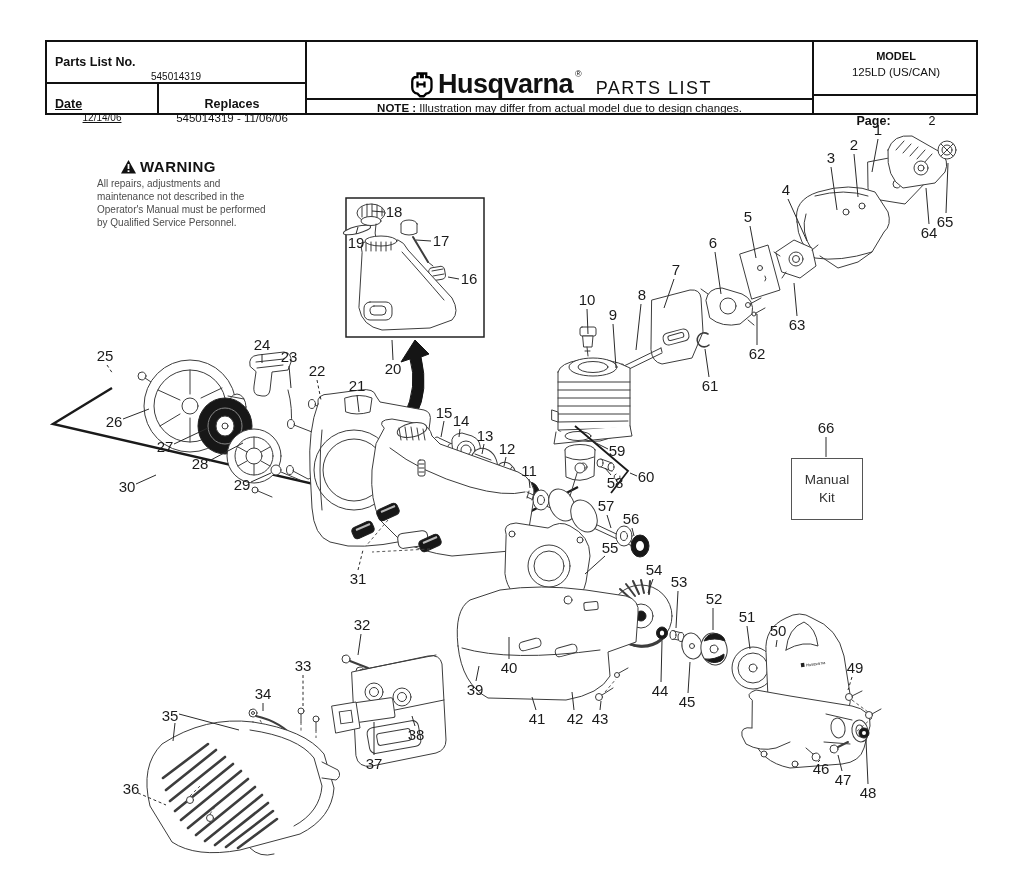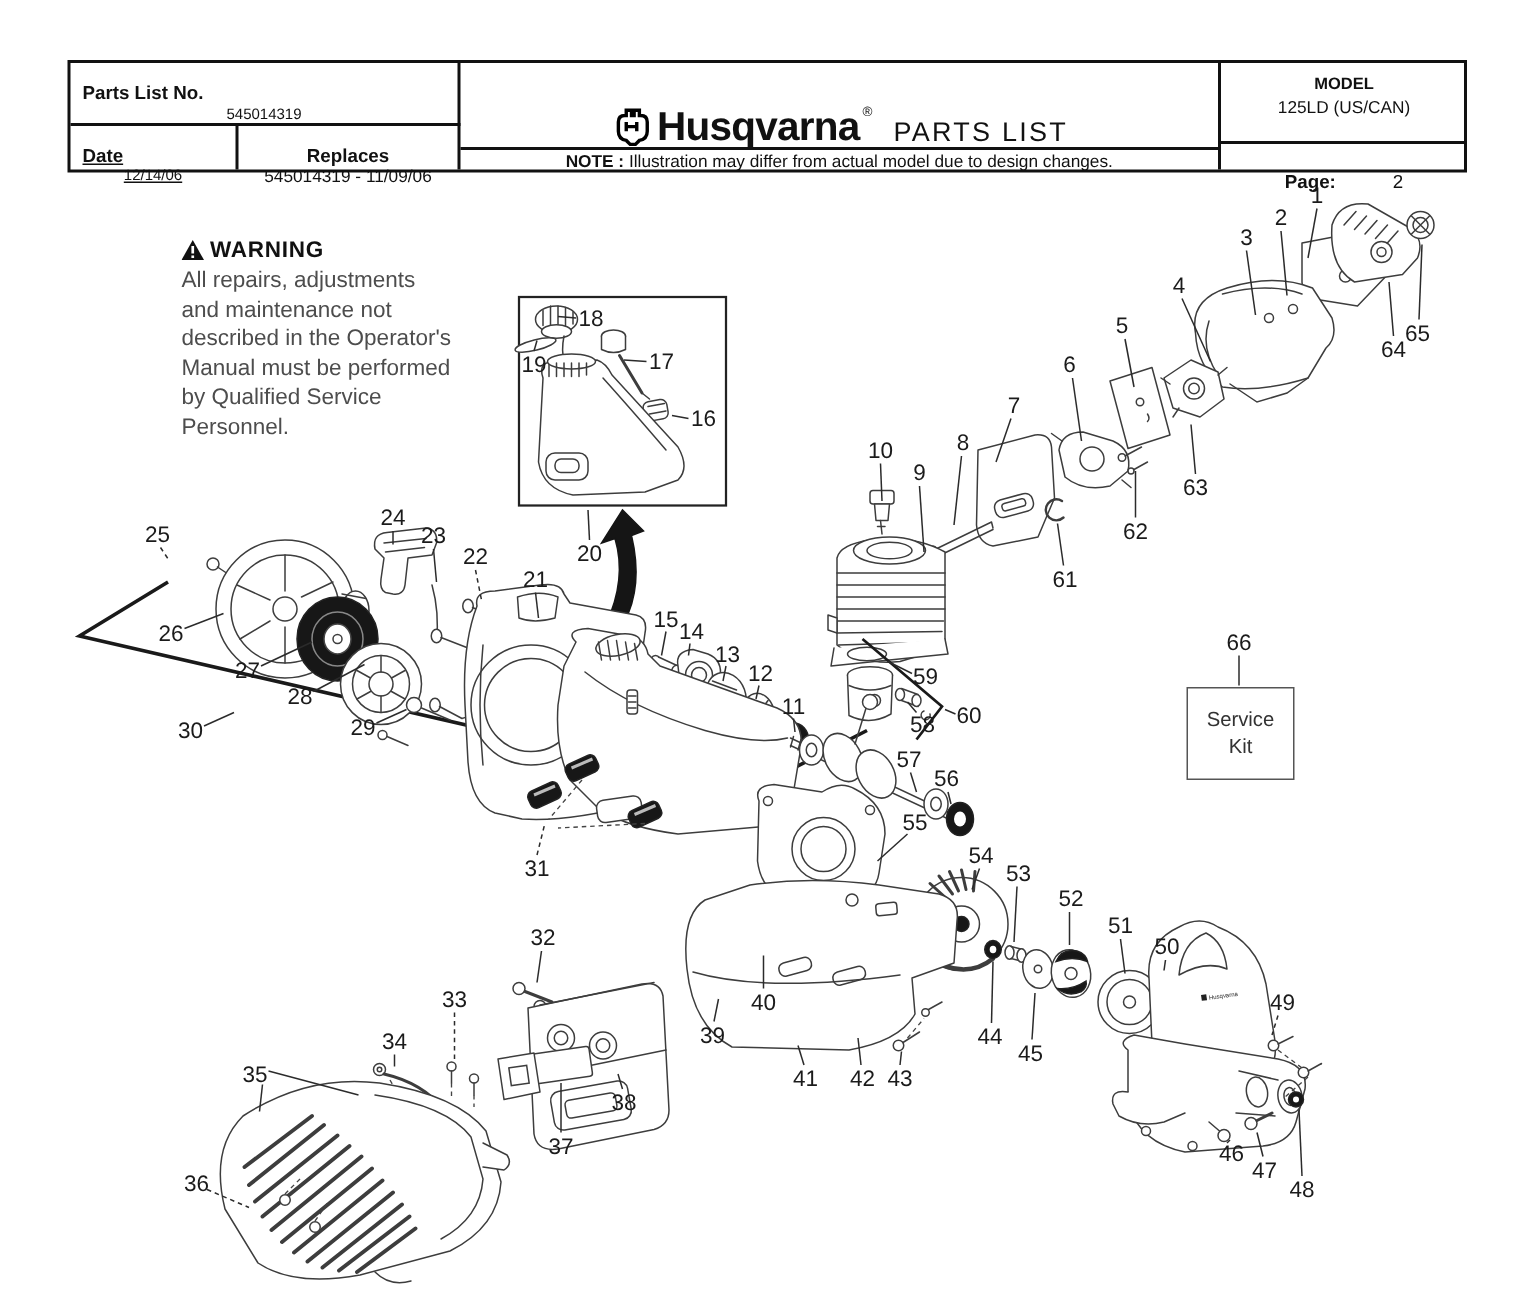--- a/index.html
+++ b/index.html
@@ -27,21 +27,21 @@
   .note-row{border-top:2px solid #111;height:17px;text-align:center;font-size:11.5px;padding-top:2px;}
   .note-row b{font-weight:bold;}
   .model-top{height:52px;text-align:center;}
   .model-lbl{font-weight:bold;font-size:11px;padding-top:8px;}
   .model-val{font-size:11.5px;margin-top:4px;}
   .page-row{border-top:2px solid #111;height:17px;display:flex;justify-content:center;gap:38px;font-size:12.5px;padding-top:18px;}
   .page-row .plabel{font-weight:bold;}
   
   .warn{position:absolute;left:97px;top:158px;width:200px;}
   .warn-title{font-weight:bold;font-size:15px;letter-spacing:0.5px;padding-left:24px;display:flex;align-items:center;gap:4px;color:#111;}
-  .warn-body{font-size:15px;line-height:1.3;color:#4d4d4d;margin-top:2px;width:180px;margin-left:24px;}
+  .warn-body{font-size:10px;line-height:1.3;color:#4d4d4d;margin-top:2px;width:180px;}
   
   .gasket{position:absolute;left:791px;top:458px;width:72px;height:62px;border:1.5px solid #555;
           display:flex;align-items:center;justify-content:center;text-align:center;
           font-size:13.5px;color:#333;line-height:1.35;box-sizing:border-box;}
   .gasket span{display:block;width:46px;}
   
   svg.diagram{position:absolute;left:0;top:0;}
   .part{stroke:#3d3d3d;stroke-width:1;fill:#fff;stroke-linejoin:round;stroke-linecap:round;}
   .thin{stroke:#3d3d3d;stroke-width:1;fill:none;stroke-linecap:round;}
   .dark{stroke:#222;fill:#171717;}
@@ -59,21 +59,21 @@
     <div class="cell c-plno">
       <div class="lbl">Parts List No.</div>
       <div class="val-center">545014319</div>
     </div>
     <div class="cell c-date">
       <div class="lbl">Date</div>
       <div class="val-center">12/14/06</div>
     </div>
     <div class="cell c-repl">
       <div class="lbl">Replaces</div>
-      <div class="val-center">545014319 - 11/09/06</div>
+      <div class="val-center">545014319 - 11/06/06</div>
     </div>
     <div class="cell c-mid">
       <div class="logo-row">
         <div class="brandwrap">
           <span style="margin-right:3px;display:inline-flex;">
             <svg width="28" height="28" viewBox="0 0 32 32">
               <path d="M6 13 q0-5 5-5 l1 0 0-4 4 0 0 4 2 0 0-4 4 0 0 4 1 0 q5 0 5 5 l0 7 q0 6-6 7 l-3 3 -4 0 -3-3 q-6-1-6-7 Z" fill="none" stroke="#000" stroke-width="2.6"></path>
               <path d="M12 13 v7 M20 13 v7 M12 16.5 h8" stroke="#000" stroke-width="2.6" fill="none"></path>
             </svg>
           </span>
@@ -106,21 +106,21 @@
             <rect x="6.6" y="4" width="1.8" height="5" fill="#fff"></rect>
             <rect x="6.6" y="10.3" width="1.8" height="1.7" fill="#fff"></rect>
           </svg>
       </span>
       <span>WARNING</span>
     </div>
     <div class="warn-body">All repairs, adjustments and maintenance not described in the Operator's Manual must be performed by Qualified Service Personnel.</div>
   </div>
 
   <div class="gasket">
-    <span>Service Kit</span>
+    <span>Manual Kit</span>
   </div>
 
   <svg class="diagram" width="1024" height="873" viewBox="0 0 1024 873">
 
     <g>
       <path class="part" d="M868,162 L915,153 Q923,152 925,160 L928,180 L905,204 L874,199 Q868,196 868,188 Z"></path>
       <circle class="part" cx="897" cy="184" r="4"></circle>
     </g>
     <g>
       <path class="part" d="M888,150 Q893,134 912,136 L940,152 Q950,160 945,172 L935,183 L903,188 Q886,178 888,150 Z"></path>

